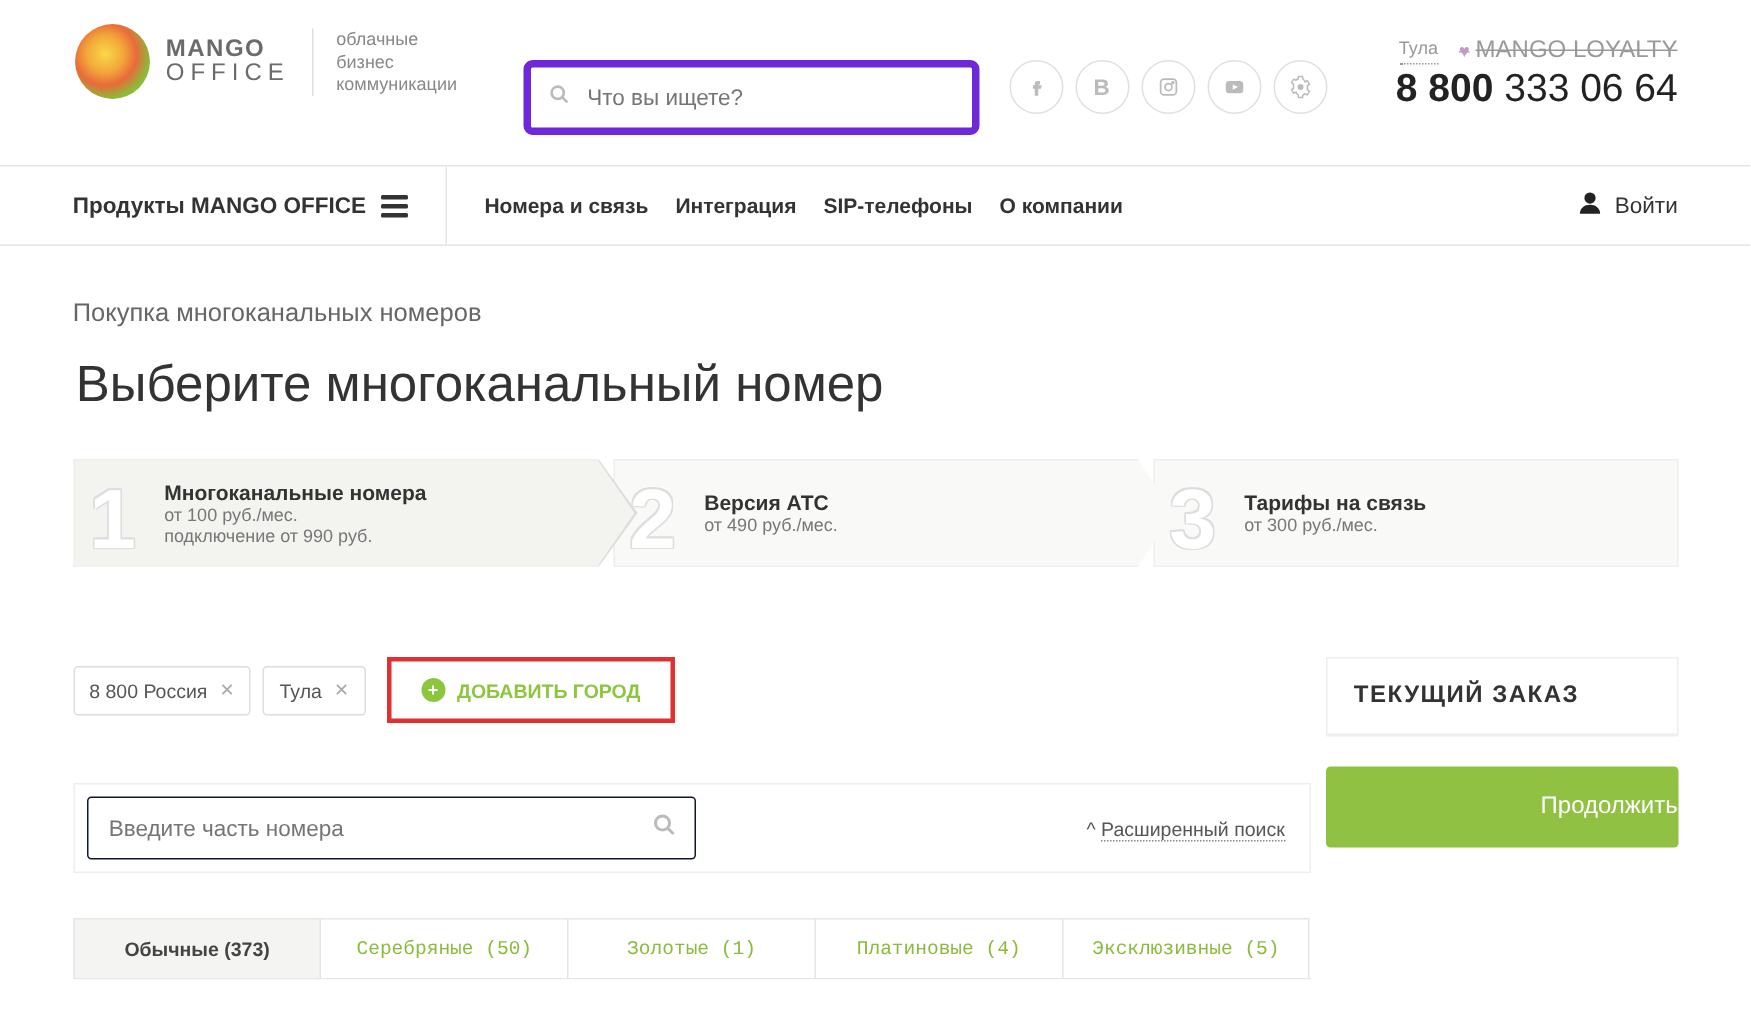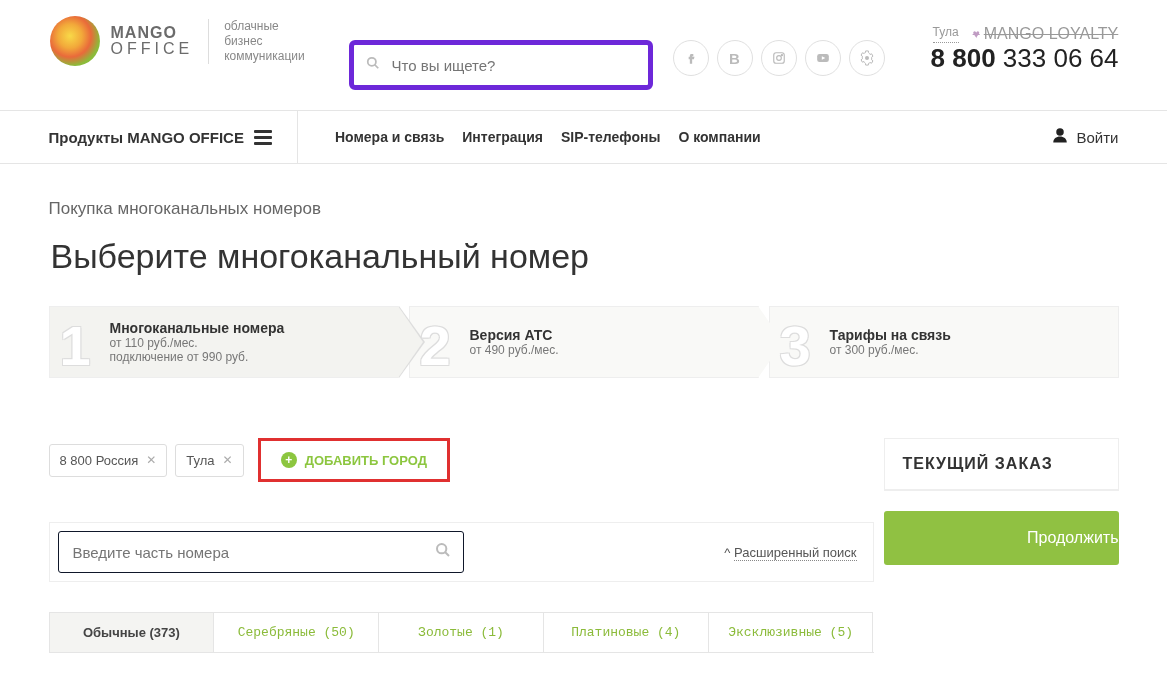--- a/index.html
+++ b/index.html
@@ -20,21 +20,21 @@
 .contact { margin-left:auto; text-align:left; padding-top:10px;}
 .contact .top-links { display:flex; gap:14px; padding-left:2px;}
 .contact .top-links a { font-size:12px; color:#999; text-decoration:none; border-bottom:1px dotted #999;}
 .contact .top-links .loyalty { display:flex; align-items:center; gap:4px;}
 .contact .top-links .loyalty .heart { color:#c09cc3; font-size:12px;}
 .contact .top-links .loyalty span{ text-decoration:line-through; color:#999;}
 .phone { font-size:26px; color:#222; font-weight:300; white-space:nowrap;}
 .phone .bold { font-weight:700;}
 
 .nav-bar { border-top:1px solid #e5e5e5; border-bottom:1px solid #e5e5e5; margin-top:20px; }
-.nav-inner { display:flex; height:52px;gap:12px;}
+.nav-inner { display:flex; height:52px;}
 .nav-prod { font-size:15px; font-weight:700; color:#333; display:flex; align-items:center; gap:10px; padding-right:25px; border-right:1px solid #e5e5e5; height:100%; cursor:pointer;}
 .burger { display:inline-block; width:18px;}
 .burger span { display:block; height:3px; background:#333; margin:3px 0; border-radius:1px;}
 .nav-links { display:flex; gap:18px; padding-left:25px; height:100%; align-items:center;}
 .nav-links a { color:#333; font-weight:700; font-size:14px; text-decoration:none; cursor:pointer;}
 .login { margin-left:auto; display:flex; align-items:center; gap:8px; color:#333; font-size:15px; cursor:pointer;}
 .login .user-icon { font-size:18px;}
 
 .breadcrumb { color:#666; font-size:17px; padding:35px 0 8px;}
 .h1 { color:#333; font-size:34px; font-weight:300; margin:10px 2px 30px;}
@@ -196,21 +196,21 @@
 
 <div class="container">
   <div class="breadcrumb">Покупка многоканальных номеров</div>
   <div class="h1">Выберите многоканальный номер</div>
 
   <div class="steps">
     <div class="step active">
       <div class="num">1</div>
       <div class="info">
         <div class="title">Многоканальные номера</div>
-        <div class="line">от 110 руб./мес.</div>
+        <div class="line">от 100 руб./мес.</div>
         <div class="line">подключение от 990 руб.</div>
       </div>
     </div>
     <div class="step">
       <div class="num">2</div>
       <div class="info">
         <div class="title">Версия АТС</div>
         <div class="line">от 490 руб./мес.</div>
       </div>
     </div>

